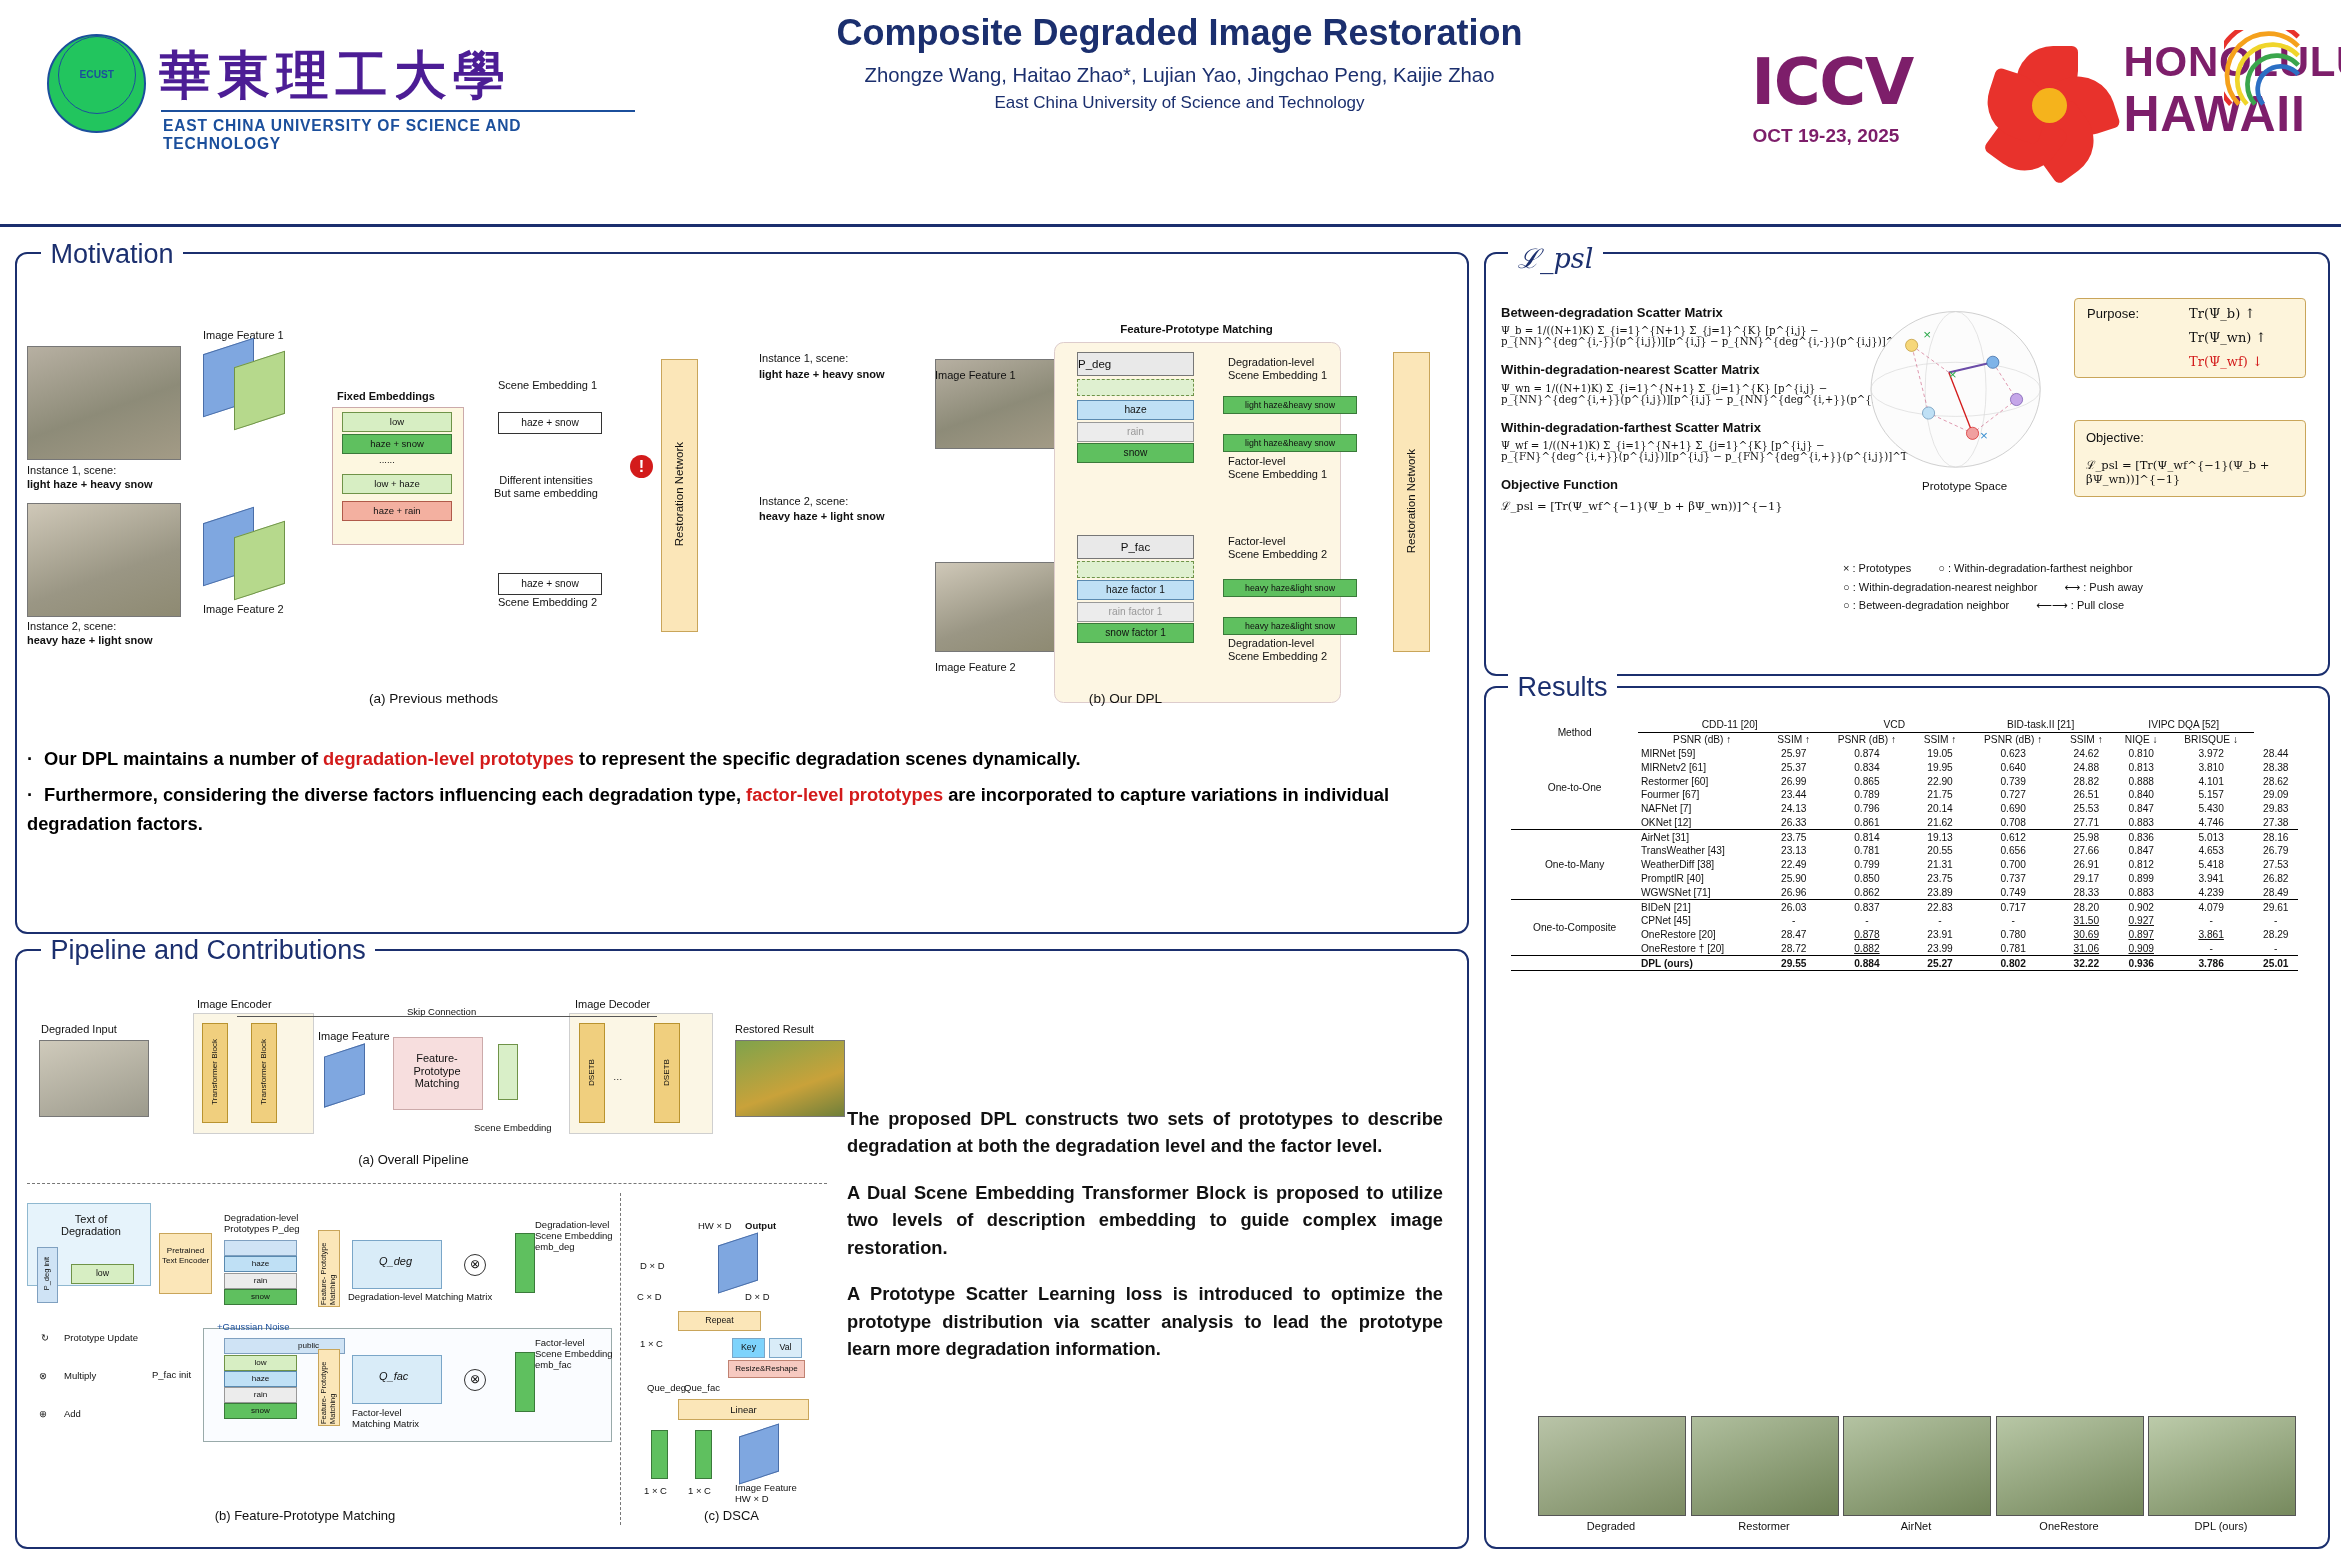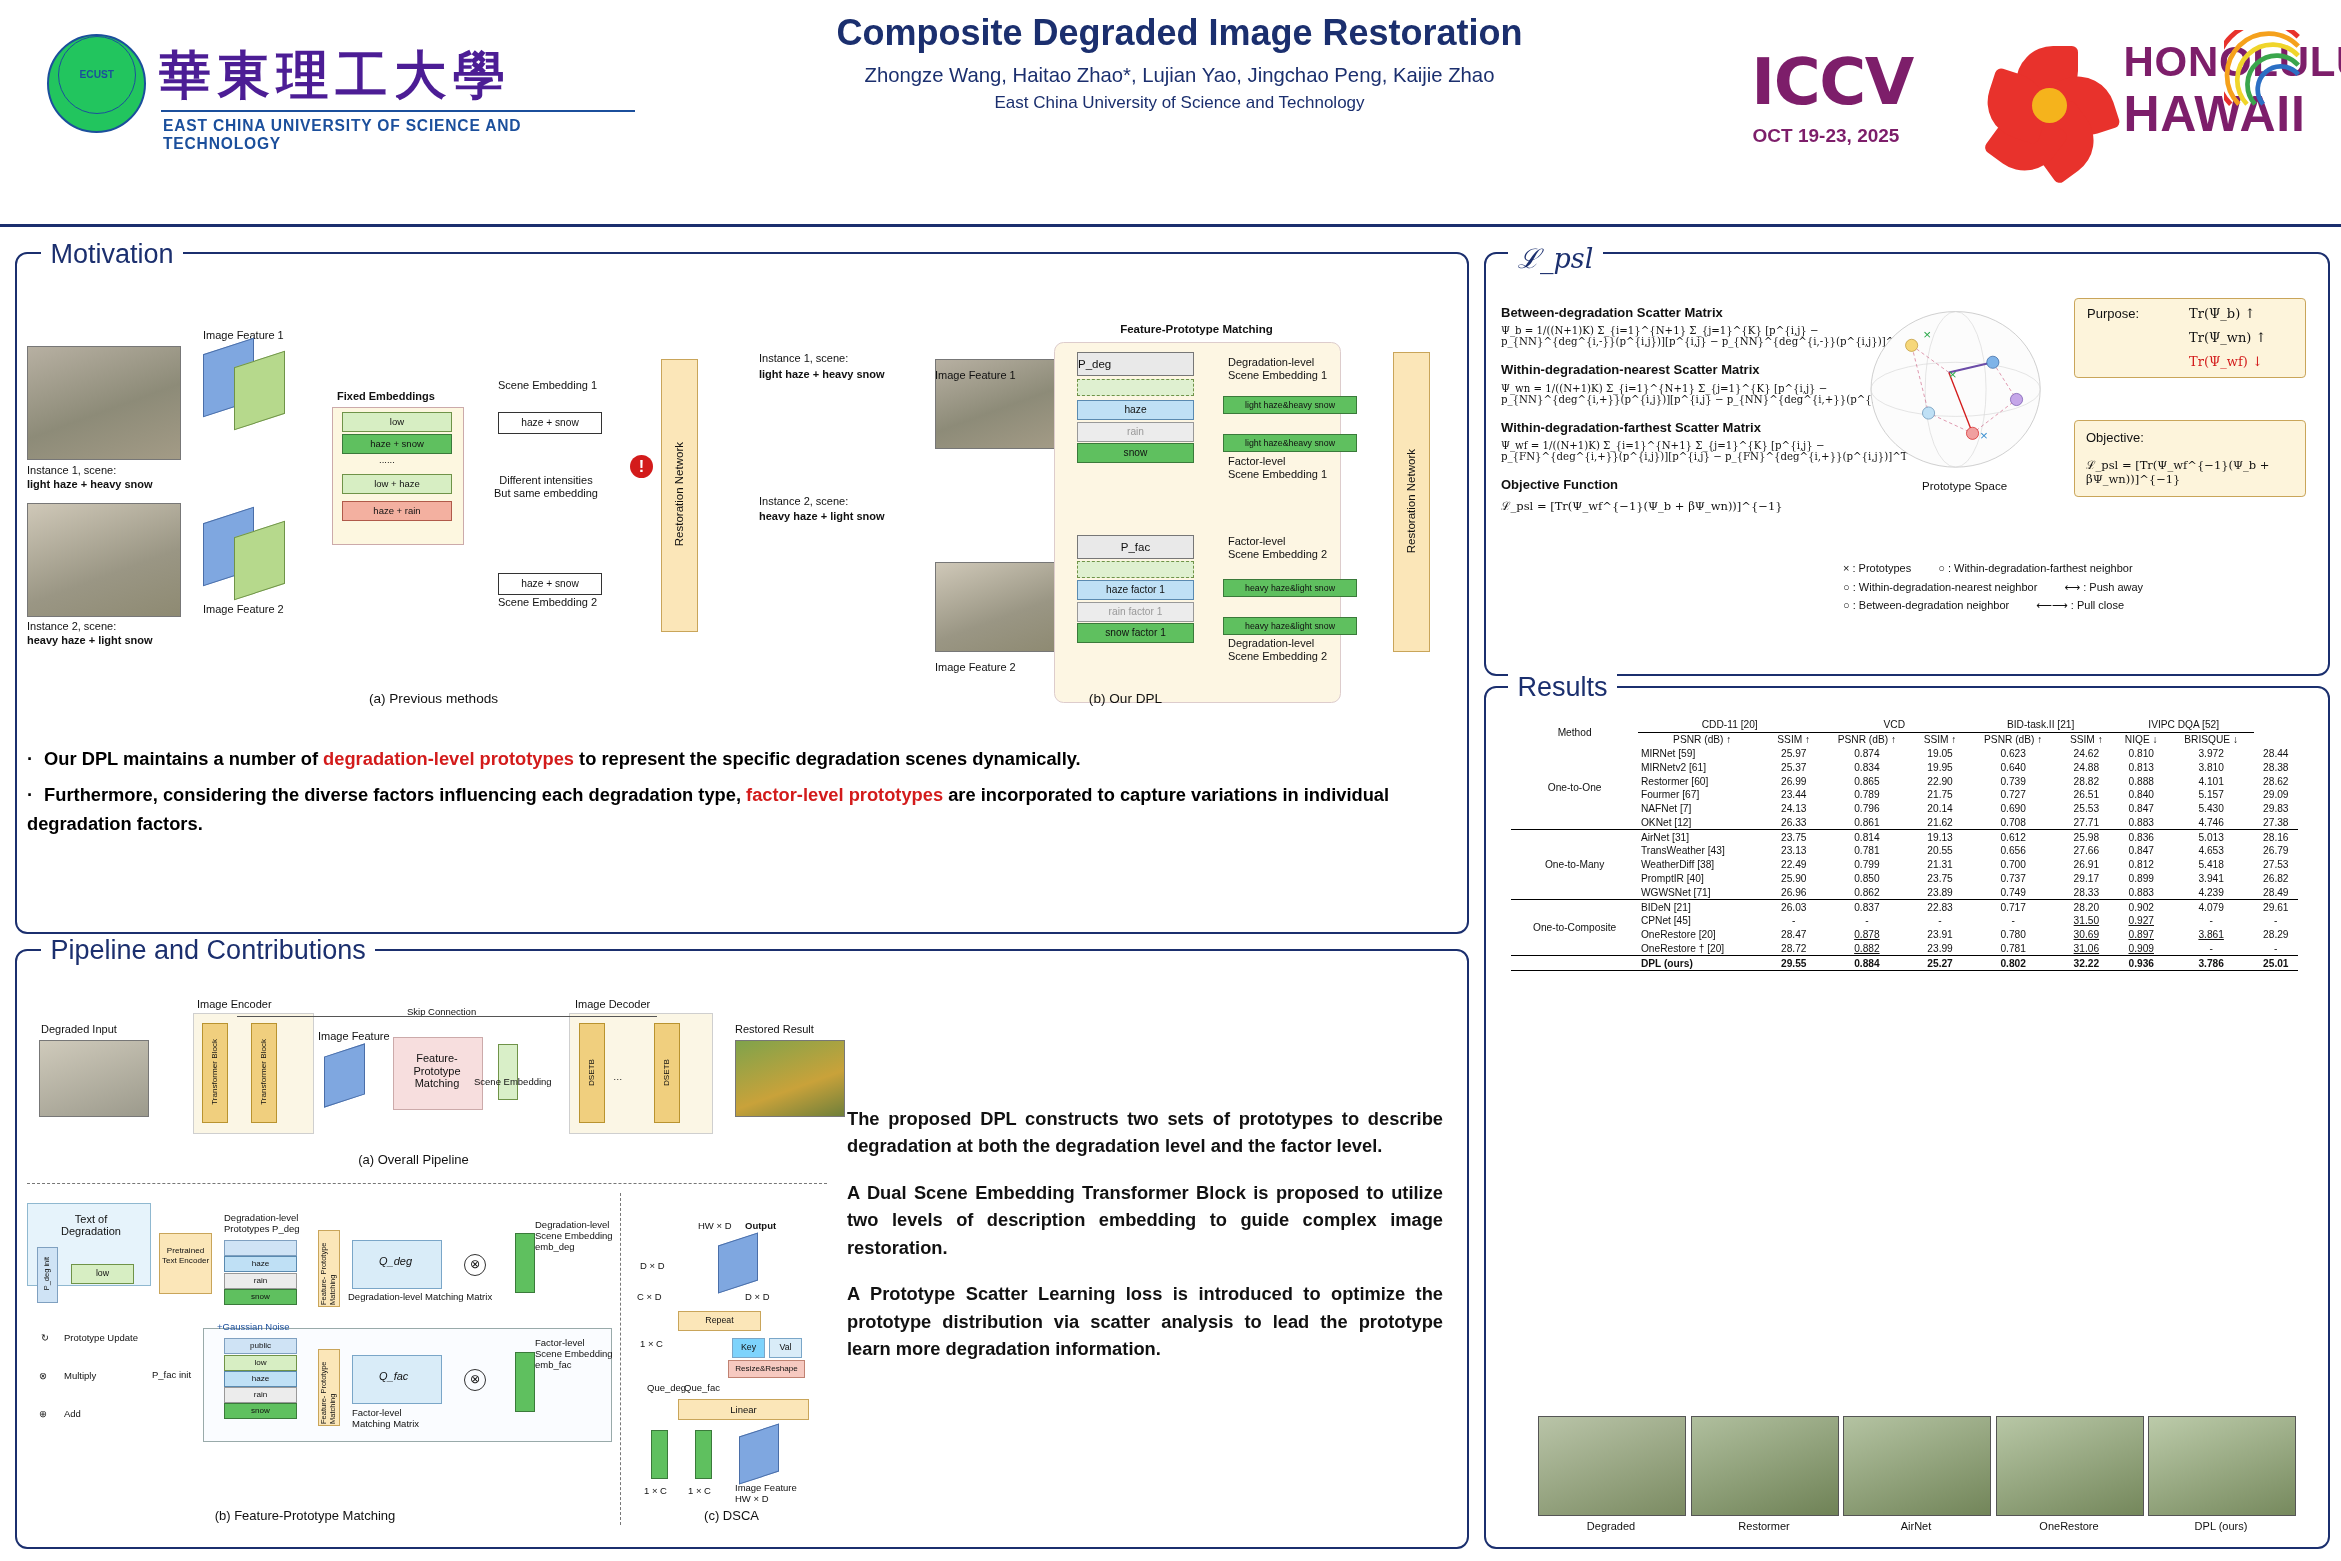--- a/index.html
+++ b/index.html
@@ -230,21 +230,21 @@
     <div style="position:absolute;left:251px;top:1023px;width:24.4px;height:98px;display:flex;align-items:center;justify-content:center;">
       <span style="writing-mode:vertical-rl;transform:rotate(180deg);font-size:8.1px;">Transformer Block</span>
     </div>
     <div class="lbl" style="left:318px;top:1030px;">Image Feature</div>
     <div style="position:absolute;left:324px;top:1050px;width:39px;height:49px;background:#7fa7e0;transform:skewY(-18deg);border:0.7px solid #4a6ea8;"></div>
     <div class="figbox" style="left:393px;top:1037px;width:88px;height:71px;background:#f7dede;border:0.7px solid #caa;"></div>
     <div class="lbl" style="left:398px;top:1052px;width:78px;text-align:center;white-space:pre-line;line-height:1.15;">Feature-
 Prototype
 Matching</div>
     <div style="position:absolute;left:498px;top:1044px;width:17.6px;height:54px;background:#d9efc8;border:0.7px solid #6f9348;"></div>
-    <div class="mini" style="left:474px;top:1076px;">Scene Embedding</div>
+    <div class="mini" style="left:474px;top:1122px;">Scene Embedding</div>
     <div class="figbox" style="left:569px;top:1013px;width:142px;height:119px;background:#fbf6e5;"></div>
     <div class="lbl" style="left:575px;top:998px;">Image Decoder</div>
     <div style="position:absolute;left:579px;top:1023px;width:24.4px;height:98px;background:#f0cf7e;border:0.7px solid #b9932f;"></div>
     <div style="position:absolute;left:579px;top:1023px;width:24.4px;height:98px;display:flex;align-items:center;justify-content:center;">
       <span style="writing-mode:vertical-rl;transform:rotate(180deg);font-size:8.1px;">DSETB</span>
     </div>
     <div class="mini" style="left:613px;top:1071px;">…</div>
     <div style="position:absolute;left:654px;top:1023px;width:24.4px;height:98px;background:#f0cf7e;border:0.7px solid #b9932f;"></div>
     <div style="position:absolute;left:654px;top:1023px;width:24.4px;height:98px;display:flex;align-items:center;justify-content:center;">
       <span style="writing-mode:vertical-rl;transform:rotate(180deg);font-size:8.1px;">DSETB</span>
@@ -285,21 +285,21 @@
     <div style="position:absolute;left:352px;top:1240px;width:88px;height:47px;background:#d9ecf8;border:0.7px solid #7aa6c8;"></div>
     <div class="lbl" style="left:379px;top:1255px;font-style:italic;">Q_deg</div>
     <div class="mini" style="left:348px;top:1291px;">Degradation-level Matching Matrix</div>
     <div style="position:absolute;left:464px;top:1254px;width:20.3px;height:20.3px;border-radius:50%;border:0.7px solid #333;text-align:center;line-height:19px;font-size:12.2px;">⊗</div>
     <div style="position:absolute;left:515px;top:1233px;width:17.6px;height:58px;background:#5fc05f;border:0.7px solid #3a7a3a;"></div>
     <div class="mini" style="left:535px;top:1220px;width:95px;white-space:pre-line;line-height:1.15;">Degradation-level
 Scene Embedding emb_deg</div>
 
     <div class="figbox" style="left:203px;top:1328px;width:407px;height:112px;border:0.7px solid #9aa;background:#fafcff;"></div>
     <div class="mini" style="left:217px;top:1321px;color:#1b4f9c;">+Gaussian Noise</div>
-    <div style="position:absolute;left:224px;top:1338px;width:71px;height:13.6px;background:#cfe3f5;border:0.7px solid #7fa0c0;font-size:8.1px;text-align:center;line-height:13.6px;">public</div>
+    <div style="position:absolute;left:224px;top:1338px;width:71px;height:13.6px;background:#cfe3f5;border:0.7px solid #7fa0c0;font-size:8.1px;text-align:center;line-height:13.6px;padding-left:48px;">public</div>
     <div style="position:absolute;left:224px;top:1355px;width:71px;height:13.6px;background:#d7eec3;border:0.7px solid #6f9348;font-size:8.1px;text-align:center;line-height:13.6px;">low</div>
     <div style="position:absolute;left:224px;top:1371px;width:71px;height:13.6px;background:#bfe0f5;border:0.7px solid #5a8ab0;font-size:8.1px;text-align:center;line-height:13.6px;">haze</div>
     <div style="position:absolute;left:224px;top:1387px;width:71px;height:13.6px;background:#ececec;border:0.7px solid #999;font-size:8.1px;text-align:center;line-height:13.6px;">rain</div>
     <div style="position:absolute;left:224px;top:1403px;width:71px;height:13.6px;background:#5fc05f;border:0.7px solid #3a7a3a;font-size:8.1px;text-align:center;line-height:13.6px;">snow</div>
     <div class="mini" style="left:152px;top:1369px;width:54px;white-space:pre-line;">P_fac init</div>
     <div style="position:absolute;left:318px;top:1349px;width:20.3px;height:75px;background:#fbe6b8;border:0.7px solid #c9a55a;"></div>
     <div style="position:absolute;left:318px;top:1349px;width:20.3px;height:75px;display:flex;align-items:center;justify-content:center;">
       <span style="writing-mode:vertical-rl;transform:rotate(180deg);font-size:7.5px;">Feature-
 Prototype
 Matching</span>

